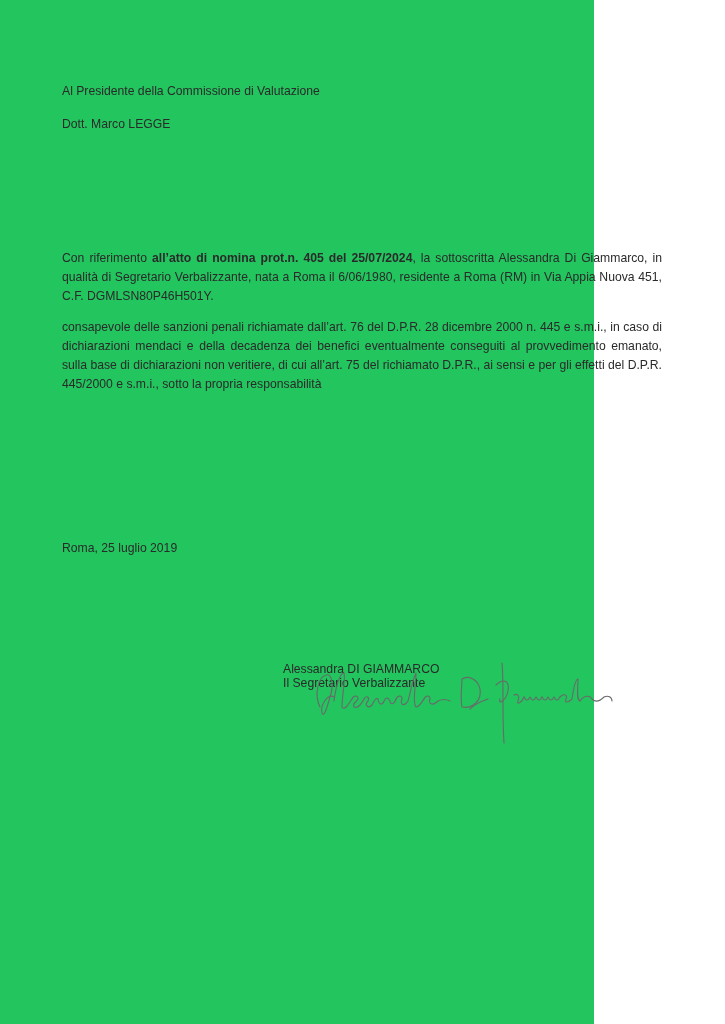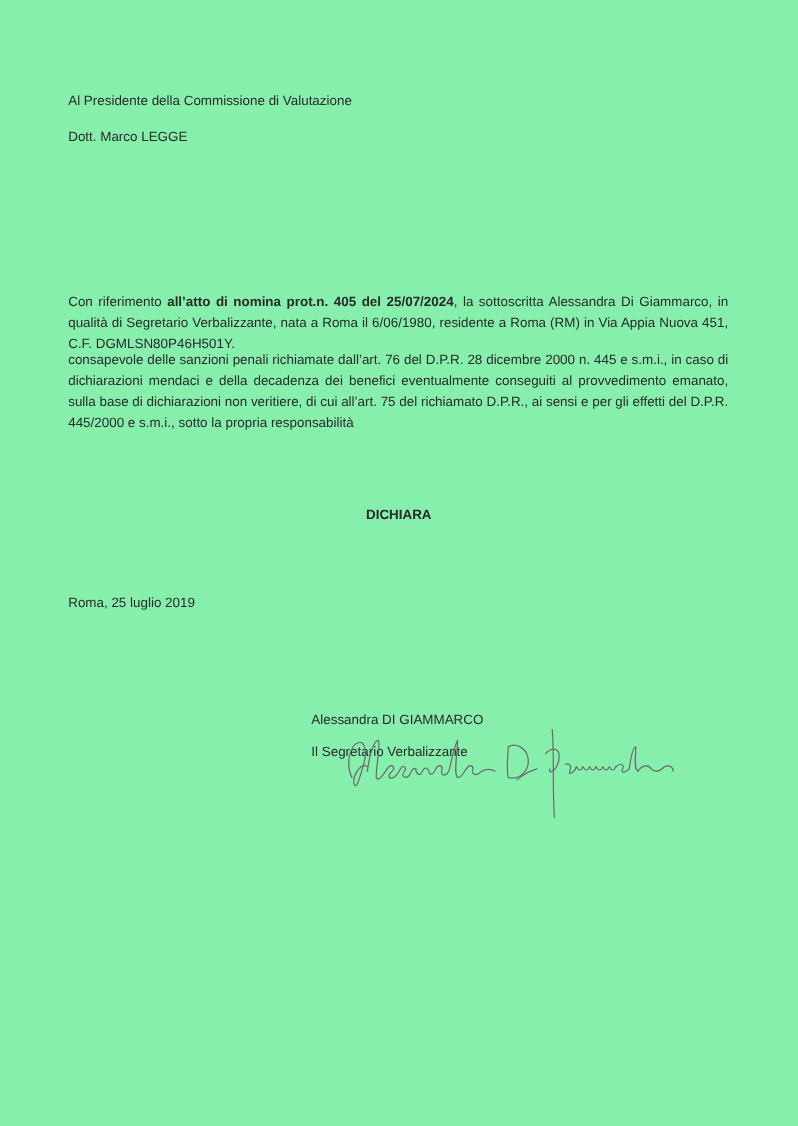--- a/index.html
+++ b/index.html
@@ -1,49 +1,48 @@
 <!DOCTYPE html>
 <html><head>
 <meta charset="utf-8">
 <style>
   html, body { margin:0; padding:0; background:#ffffff; }
   body { width:725px; height:1024px; position:relative; overflow:hidden;
          font-family:"Liberation Sans", "DejaVu Sans", sans-serif; color:#2a2a2a; }
-  .page { position:absolute; left:0; top:0; width:725px; height:1024px; background:#86efac; }
+  .page { position:absolute; left:0; top:0; width:594px; height:1024px; background:#22c55e; }
   .line { position:absolute; font-size:12.2px; line-height:15px; white-space:nowrap; }
   .just { position:absolute; left:62px; width:600px; font-size:12.2px; line-height:19px; text-align:justify; }
   .title { position:absolute; left:62px; top:193px; width:600px; font-size:12.4px; font-weight:bold;
            text-decoration:underline; text-align:center; white-space:nowrap; letter-spacing:-0.1px; }
   .heading { position:absolute; left:0; width:725px; top:461px; text-align:center; font-weight:bold; font-size:12.2px; }
   b { font-weight:bold; }
   .sig { position:absolute; left:312px; top:655px; }
   .marks { position:absolute; left:0; top:840px; width:6px; height:60px; }
 </style>
 </head>
 <body>
 
 <div class="page">
 
   <div class="line" style="left:62px; top:84px;">Al Presidente della Commissione di Valutazione</div>
   <div class="line" style="left:62px; top:117px;">Dott. Marco LEGGE</div>
 
 
-  <div class="just" style="top:249px;margin-top:16px;">
+  <div class="just" style="top:249px;">
     <span>Con riferimento </span><b>all’atto di nomina prot.n. 405 del 25/07/2024</b><span>, la sottoscritta Alessandra Di Giammarco, in qualità di Segretario Verbalizzante, nata a Roma il 6/06/1980, residente a Roma (RM) in Via Appia Nuova 451, C.F. DGMLSN80P46H501Y.</span>
   </div>
 
   <div class="just" style="top:318px;">consapevole delle sanzioni penali richiamate dall’art. 76 del D.P.R. 28 dicembre 2000 n. 445 e s.m.i., in caso di dichiarazioni mendaci e della decadenza dei benefici eventualmente conseguiti al provvedimento emanato, sulla base di dichiarazioni non veritiere, di cui all’art. 75 del richiamato D.P.R., ai sensi e per gli effetti del D.P.R. 445/2000 e s.m.i., sotto la propria responsabilità</div>
 
-  <div class="heading">DICHIARA</div>
 
 
   <div class="line" style="left:62px; top:541px;">Roma, 25 luglio 2019</div>
 
   <div class="line" style="left:283px; top:628px;margin-top:48px;">Il Segretario Verbalizzante</div>
-  <div class="line" style="left:283px; top:647px;">Alessandra DI GIAMMARCO</div>
+  <div class="line" style="left:283px; top:662px;">Alessandra DI GIAMMARCO</div>
 
   <div class="sig">
     <svg width="320" height="90" viewBox="0 0 320 90">
       <g fill="none" stroke="#6a6a6a" stroke-width="1.1" stroke-linecap="round" stroke-linejoin="round">
 
         <path d="M8,52 C2,40 6,22 14,20 C20,18 22,30 18,42 C14,56 12,62 10,58 C8,50 16,38 22,42"></path>
         <path d="M22,46 C24,30 28,18 32,18 C34,22 30,40 30,52 C32,56 36,50 40,44"></path>
         <path d="M40,44 C42,40 46,40 46,44 C44,48 40,48 42,52 C46,54 50,48 52,44"></path>
         <path d="M52,44 C54,40 58,42 56,46 C52,50 56,54 60,50 C62,46 64,42 66,44"></path>
         <path d="M66,44 C66,48 70,52 72,46 C74,42 76,42 78,46 C78,50 82,50 84,44"></path>

